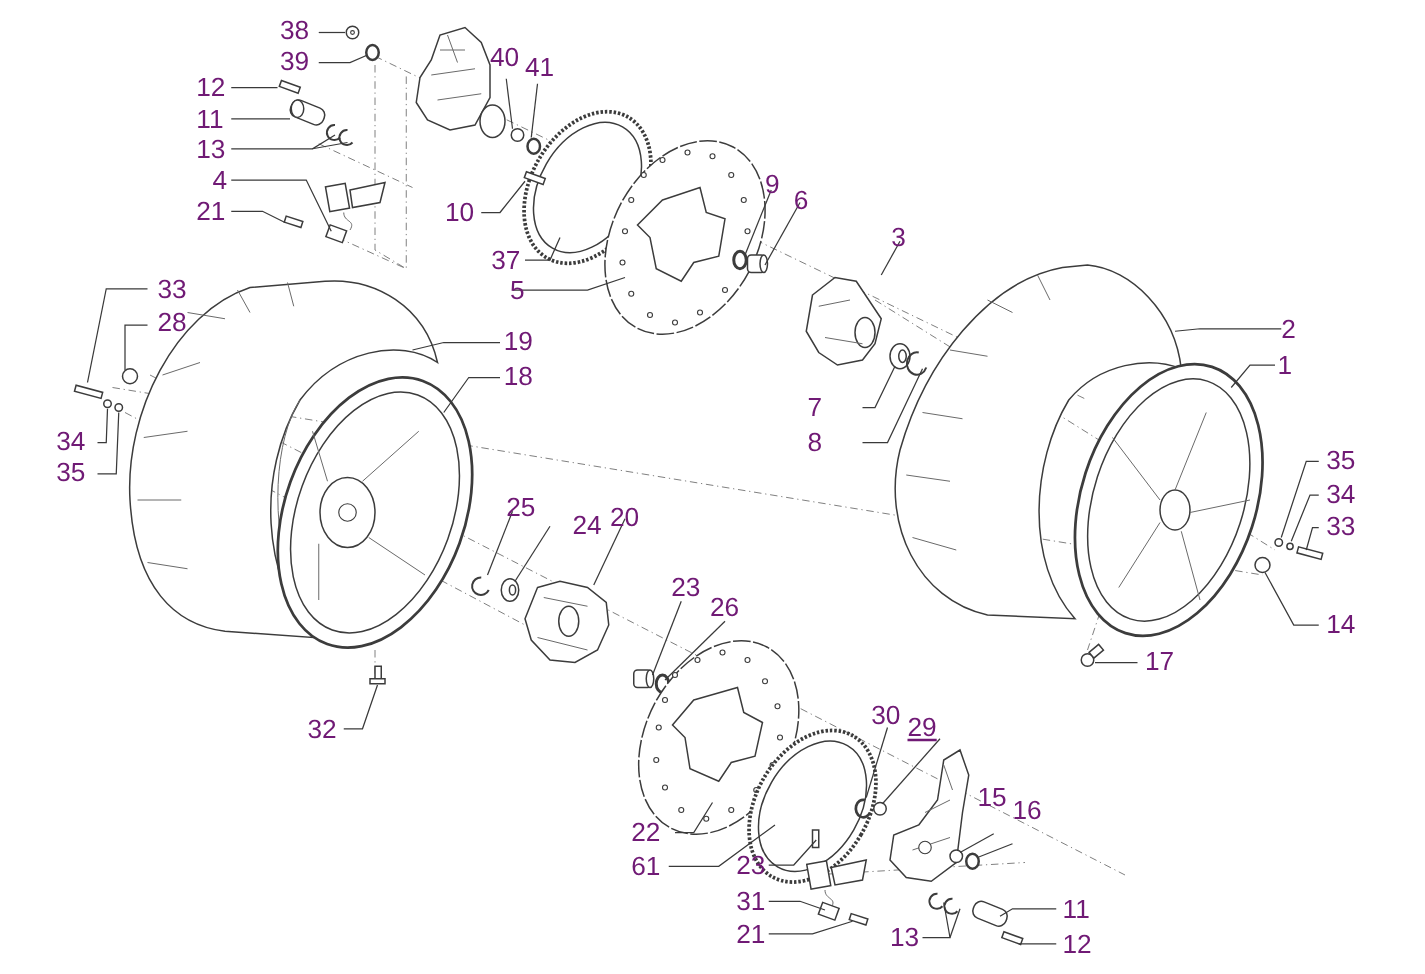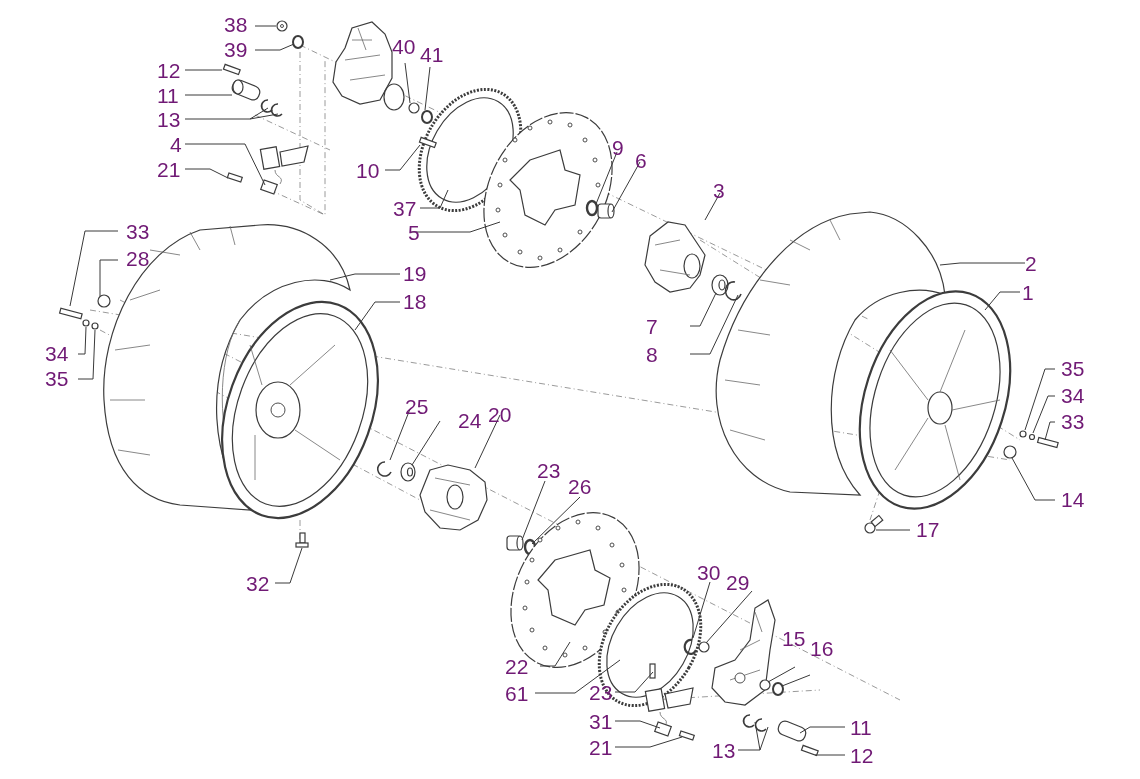--- a/index.html
+++ b/index.html
@@ -300,21 +300,21 @@
 <div class="callout" style="left:1061px;top:411px;">33</div>
 <div class="callout" style="left:1061px;top:489px;">14</div>
 <div class="callout" style="left:916px;top:519px;">17</div>
 <div class="callout" style="left:405px;top:396px;">25</div>
 <div class="callout" style="left:438px;top:410px;margin-left:20px;">24</div>
 <div class="callout" style="left:488px;top:404px;">20</div>
 <div class="callout" style="left:537px;top:460px;text-align:center;">23</div>
 <div class="callout" style="left:568px;top:476px;">26</div>
 <div class="callout" style="left:246px;top:573px;">32</div>
 <div class="callout" style="left:697px;top:562px;">30</div>
-<div class="callout" style="left:726px;top:572px;">29</div>
+<div class="callout" style="left:726px;top:572px;text-decoration:underline;">29</div>
 <div class="callout" style="left:782px;top:628px;">15</div>
 <div class="callout" style="left:810px;top:638px;">16</div>
 <div class="callout" style="left:505px;top:656px;">22</div>
 <div class="callout" style="left:505px;top:683px;">61</div>
 <div class="callout" style="left:589px;top:682px;">23</div>
 <div class="callout" style="left:589px;top:711px;text-align:right;">31</div>
 <div class="callout" style="left:589px;top:737px;">21</div>
 <div class="callout" style="left:712px;top:740px;">13</div>
 <div class="callout" style="left:850px;top:717px;">11</div>
 <div class="callout" style="left:850px;top:745px;">12</div>

